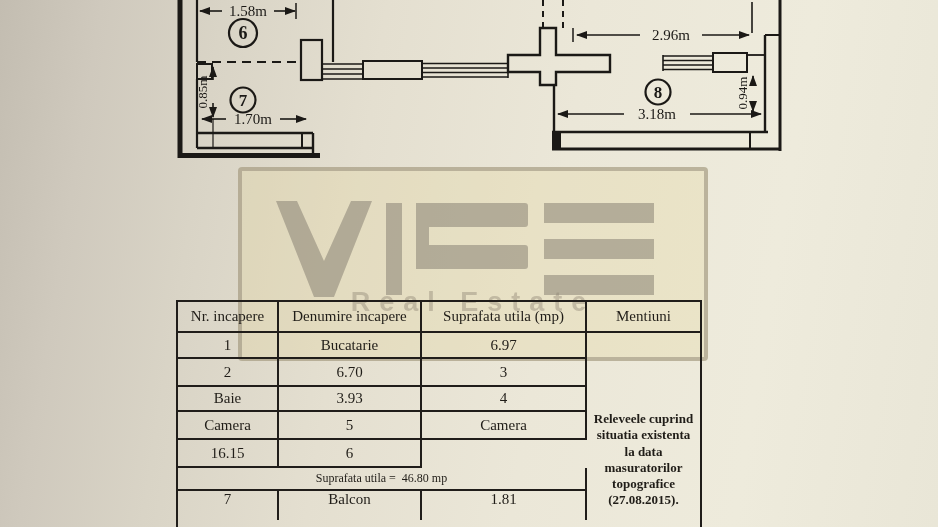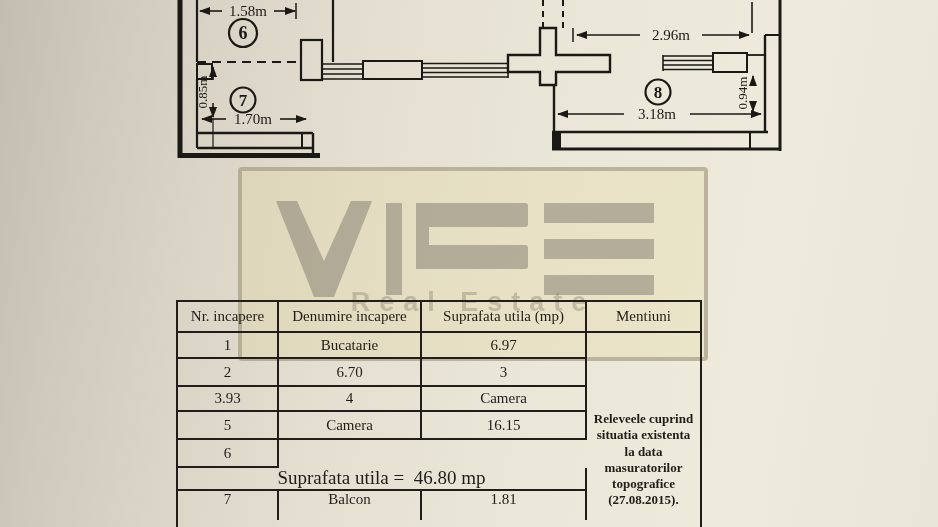--- a/index.html
+++ b/index.html
@@ -32,21 +32,21 @@
     grid-template-rows:31px 26px 28px 25px 28px 28px 23px 29px 14px;
     border:2.5px solid #201d1a;
     font-size:15px;line-height:1.1;
   }
   .c{
     border-right:2px solid #201d1a;border-bottom:2px solid #201d1a;
     display:flex;align-items:center;justify-content:center;
     background:transparent;overflow:hidden;font-family:Liberation Serif, serif;
   }
   .c.hdr{font-size:15px;}
-  .c.total{grid-column:1/4;font-size:19px;}
+  .c.total{grid-column:1/4;font-size:12px;}
   .c.mention{
     grid-column:4;grid-row:2/10;border-right:none;
     align-items:flex-start;padding-top:78px;box-sizing:border-box;
     font-size:13px;font-weight:600;text-align:center;line-height:1.25;
     padding-left:4px;padding-right:4px;
   }
   .c.lastcol{border-right:none;}
   .c.partial{border-bottom:none;align-items:flex-start;}
 </style>
 </head>
@@ -197,20 +197,21 @@
   <div class="c mention">Releveele cuprind situatia existenta la data masuratorilor topografice (27.08.2015).</div>
 
   <div class="c">1</div>
   <div class="c">Bucatarie</div>
   <div class="c">6.97</div>
 
   <div class="c">2</div>
   <div class="c">6.70</div>
 
   <div class="c">3</div>
+  <div class="c">Baie</div>
   <div class="c">3.93</div>
 
   <div class="c">4</div>
   <div class="c">Camera</div>
 
   <div class="c">5</div>
   <div class="c">Camera</div>
   <div class="c">16.15</div>
 
   <div class="c">6</div>

